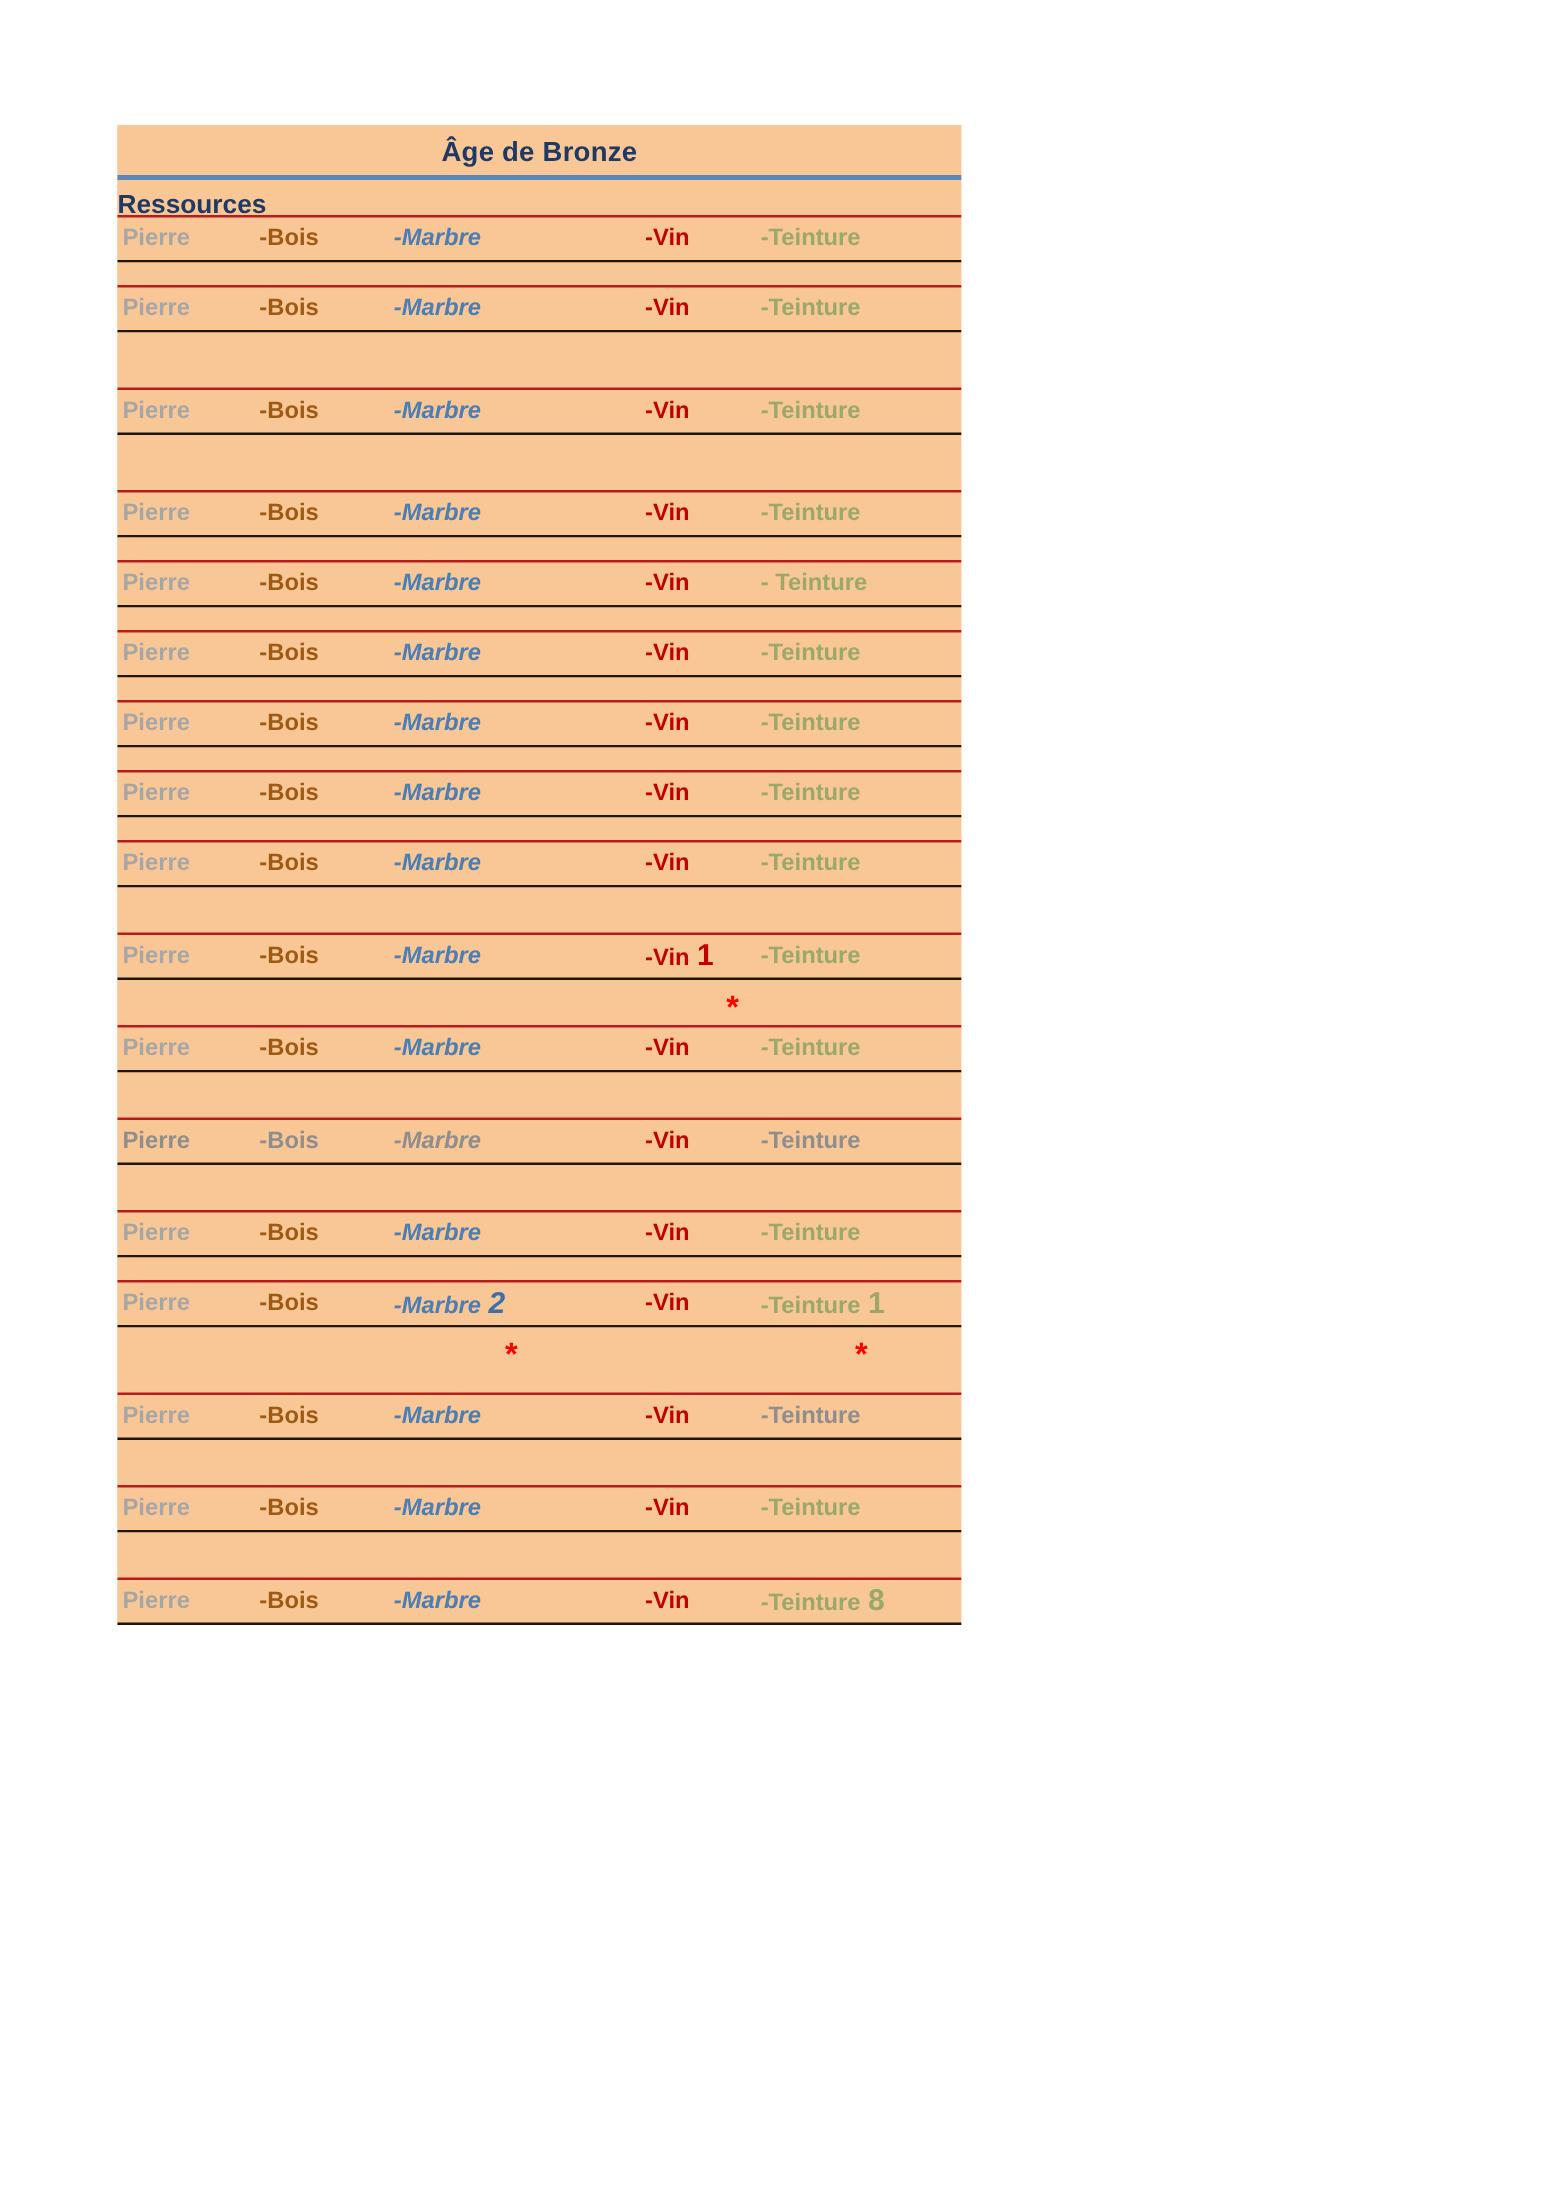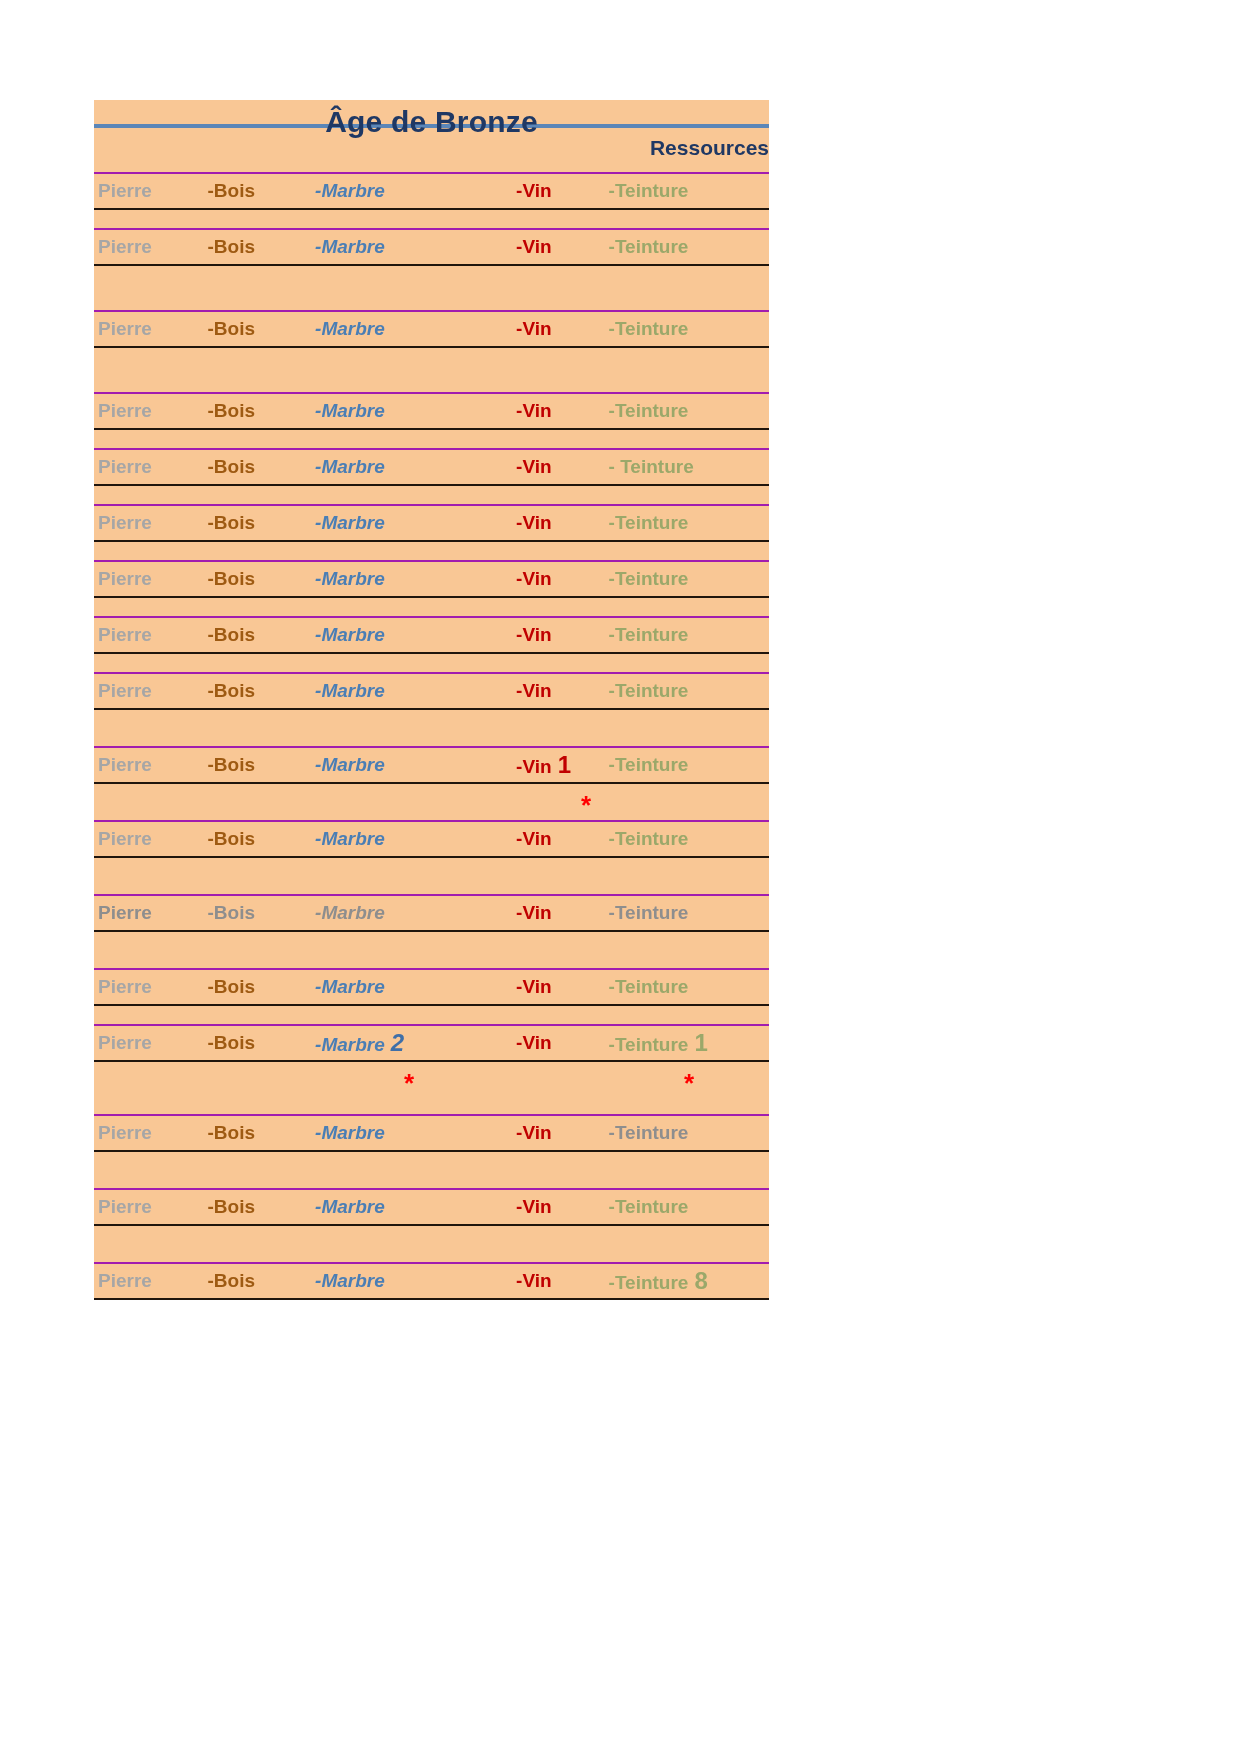--- a/index.html
+++ b/index.html
@@ -16,50 +16,50 @@
   #sheet {
     position: absolute;
     left: 94px;
     top: 100px;
     width: 675px;
     background: #F8C291;
   }
   .title-cell {
     background: #F9C795;
     text-align: center;
-    font-size: 30px;
+    font-size: 22px;
     font-weight: bold;
     color: #1F3864;
     letter-spacing: .2px;
     padding: 10px 0 6px 0;
     border-bottom: 4px solid #5B86B8;
-    height: 28px;
+    height: 44px;
     box-sizing: border-box;
     line-height: 44px;
     padding: 0;
   }
   .sub-cell {
     background: #F9C795;
-    text-align: right;
+    text-align: left;
     font-size: 21px;
     font-weight: bold;
     color: #1F3864;
-    height: 44px;
+    height: 28px;
     line-height: 40px;
   }
   .row {
     display: flex;
     align-items: center;
     background: #F9C795;
     box-sizing: border-box;
     position: relative;
   }
   .row.res {
     height: 38px;
-    border-top: 2px solid #a21caf;
+    border-top: 2px solid #b91c1c;
     border-bottom: 2px solid #20150c;
   }
   .row.gap {
     background: #F9C795;
   }
   .cell {
     font-size: 19px;
     font-weight: bold;
     white-space: nowrap;
     overflow: visible;

